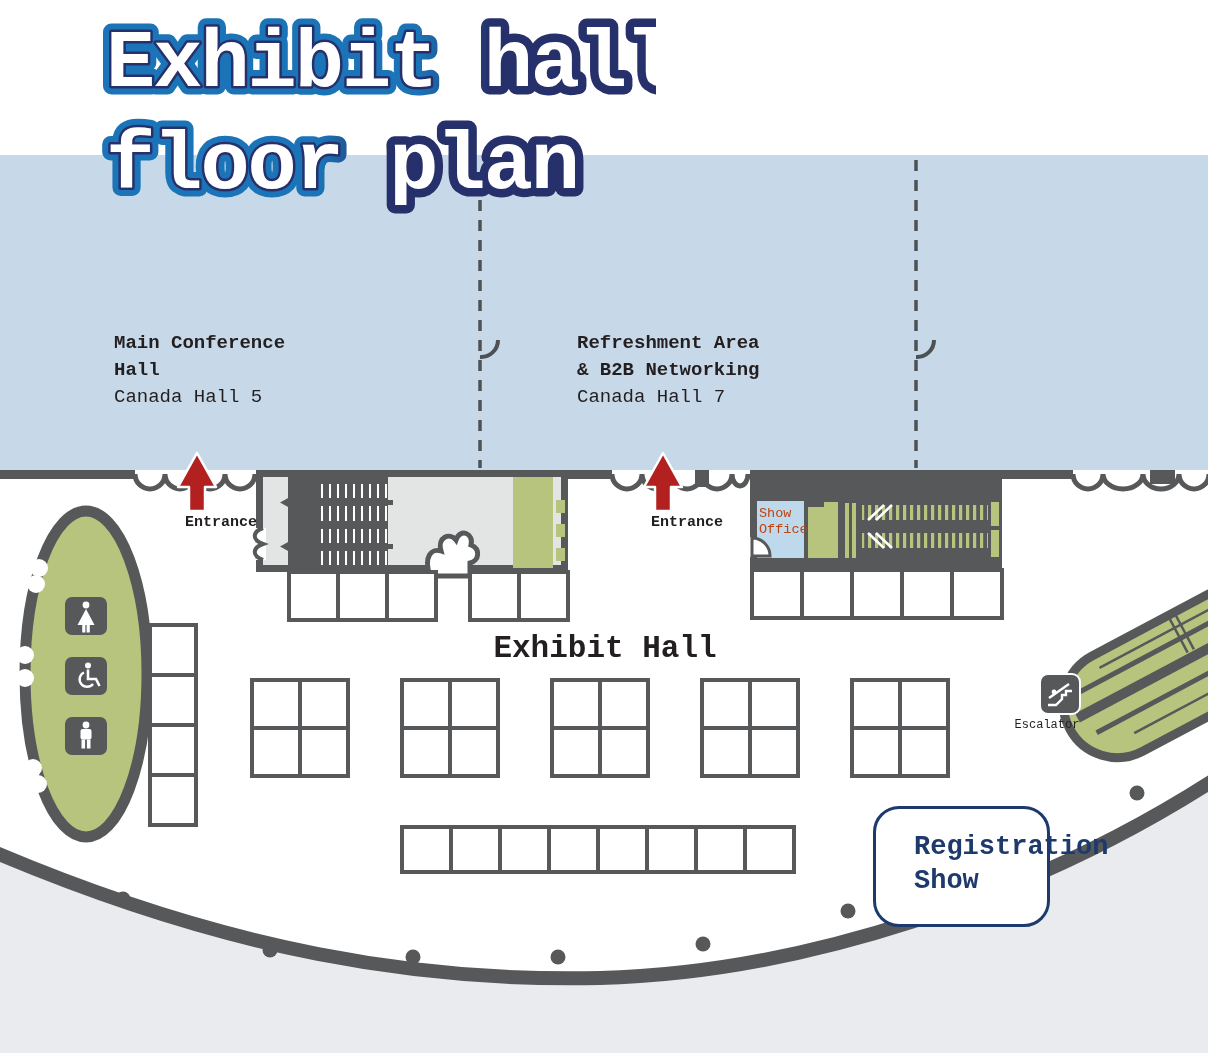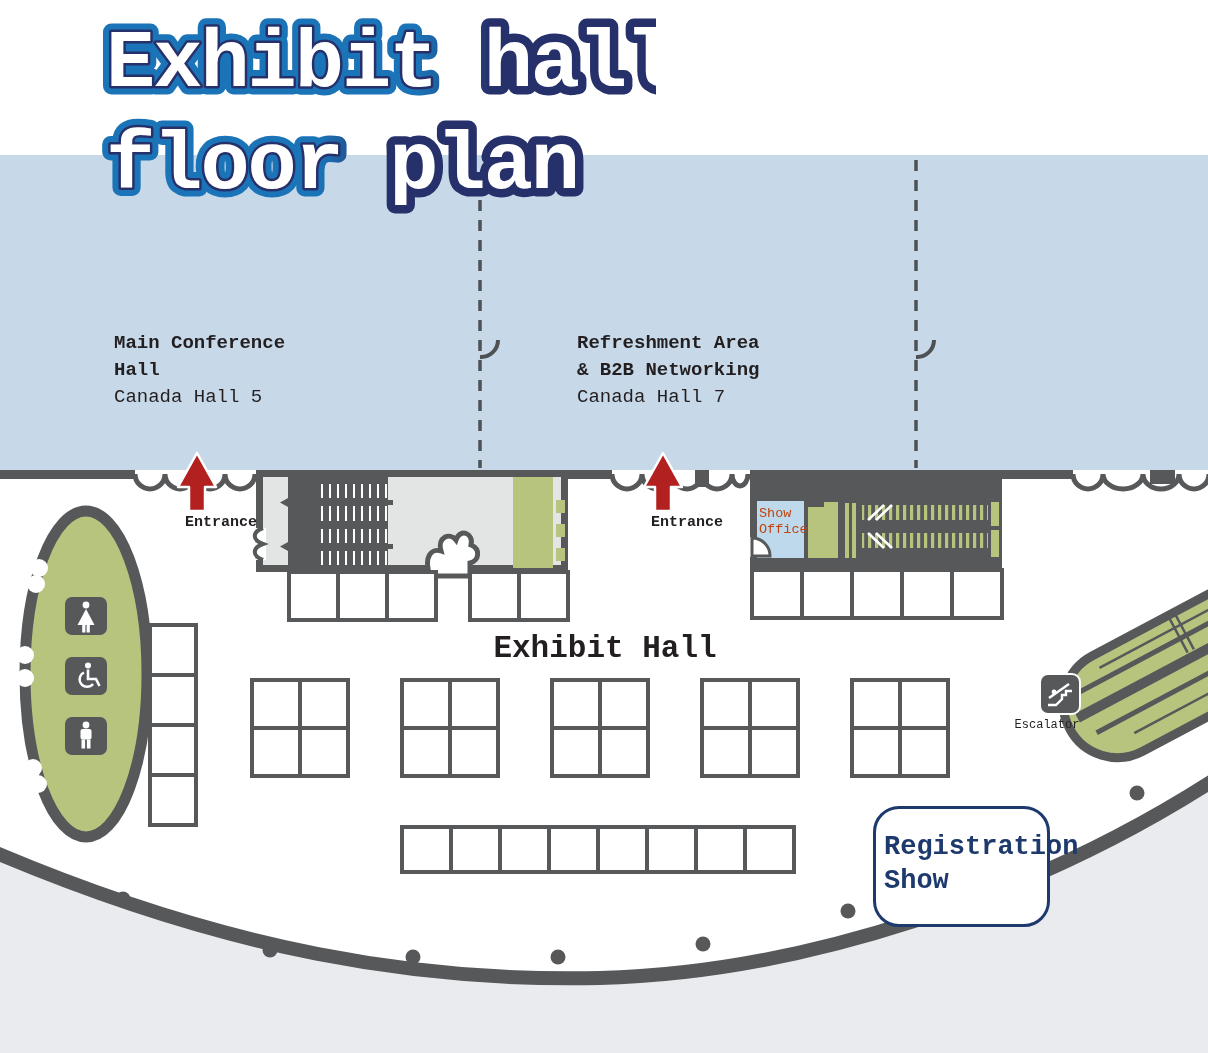--- a/index.html
+++ b/index.html
@@ -17,21 +17,21 @@
   .lbl{position:absolute;z-index:3;color:#231f20;}
   .hall-lbl{font-size:19px;line-height:27px;}
   .hall-lbl .b{font-weight:bold;}
   .entrance-lbl{font-size:15px;font-weight:bold;text-align:right;width:120px;}
   .office-lbl{font-size:13.5px;line-height:1.18;color:#c2410c;}
   .exhibit-lbl{font-size:31px;font-weight:bold;text-align:center;width:300px;}
   .escalator-lbl{font-size:12px;text-align:center;width:120px;}
   .reg-box{
     position:absolute;z-index:3;left:873px;top:806px;width:177px;height:121px;
     background:#fff;border:3px solid var(--navy);border-radius:26px;box-sizing:border-box;
-    padding:22px 0 0 8px;color:var(--navy);font-size:27px;font-weight:bold;line-height:1.25;
+    padding:22px 0 0 38px;color:var(--navy);font-size:27px;font-weight:bold;line-height:1.25;
   }
   .booths{position:absolute;z-index:2;display:grid;background:var(--wall);padding:4px;gap:4px;}
   .booth{background:#fff;}
   
   .wall{fill:var(--wall);}
   .wall-line{stroke:var(--wall);fill:none;}
   .bldg-fill{fill:var(--bldg);stroke:var(--wall);stroke-width:7;}
   .dark{fill:var(--wall);}
   .greenf{fill:var(--green);}
   .whitef{fill:#fff;}

